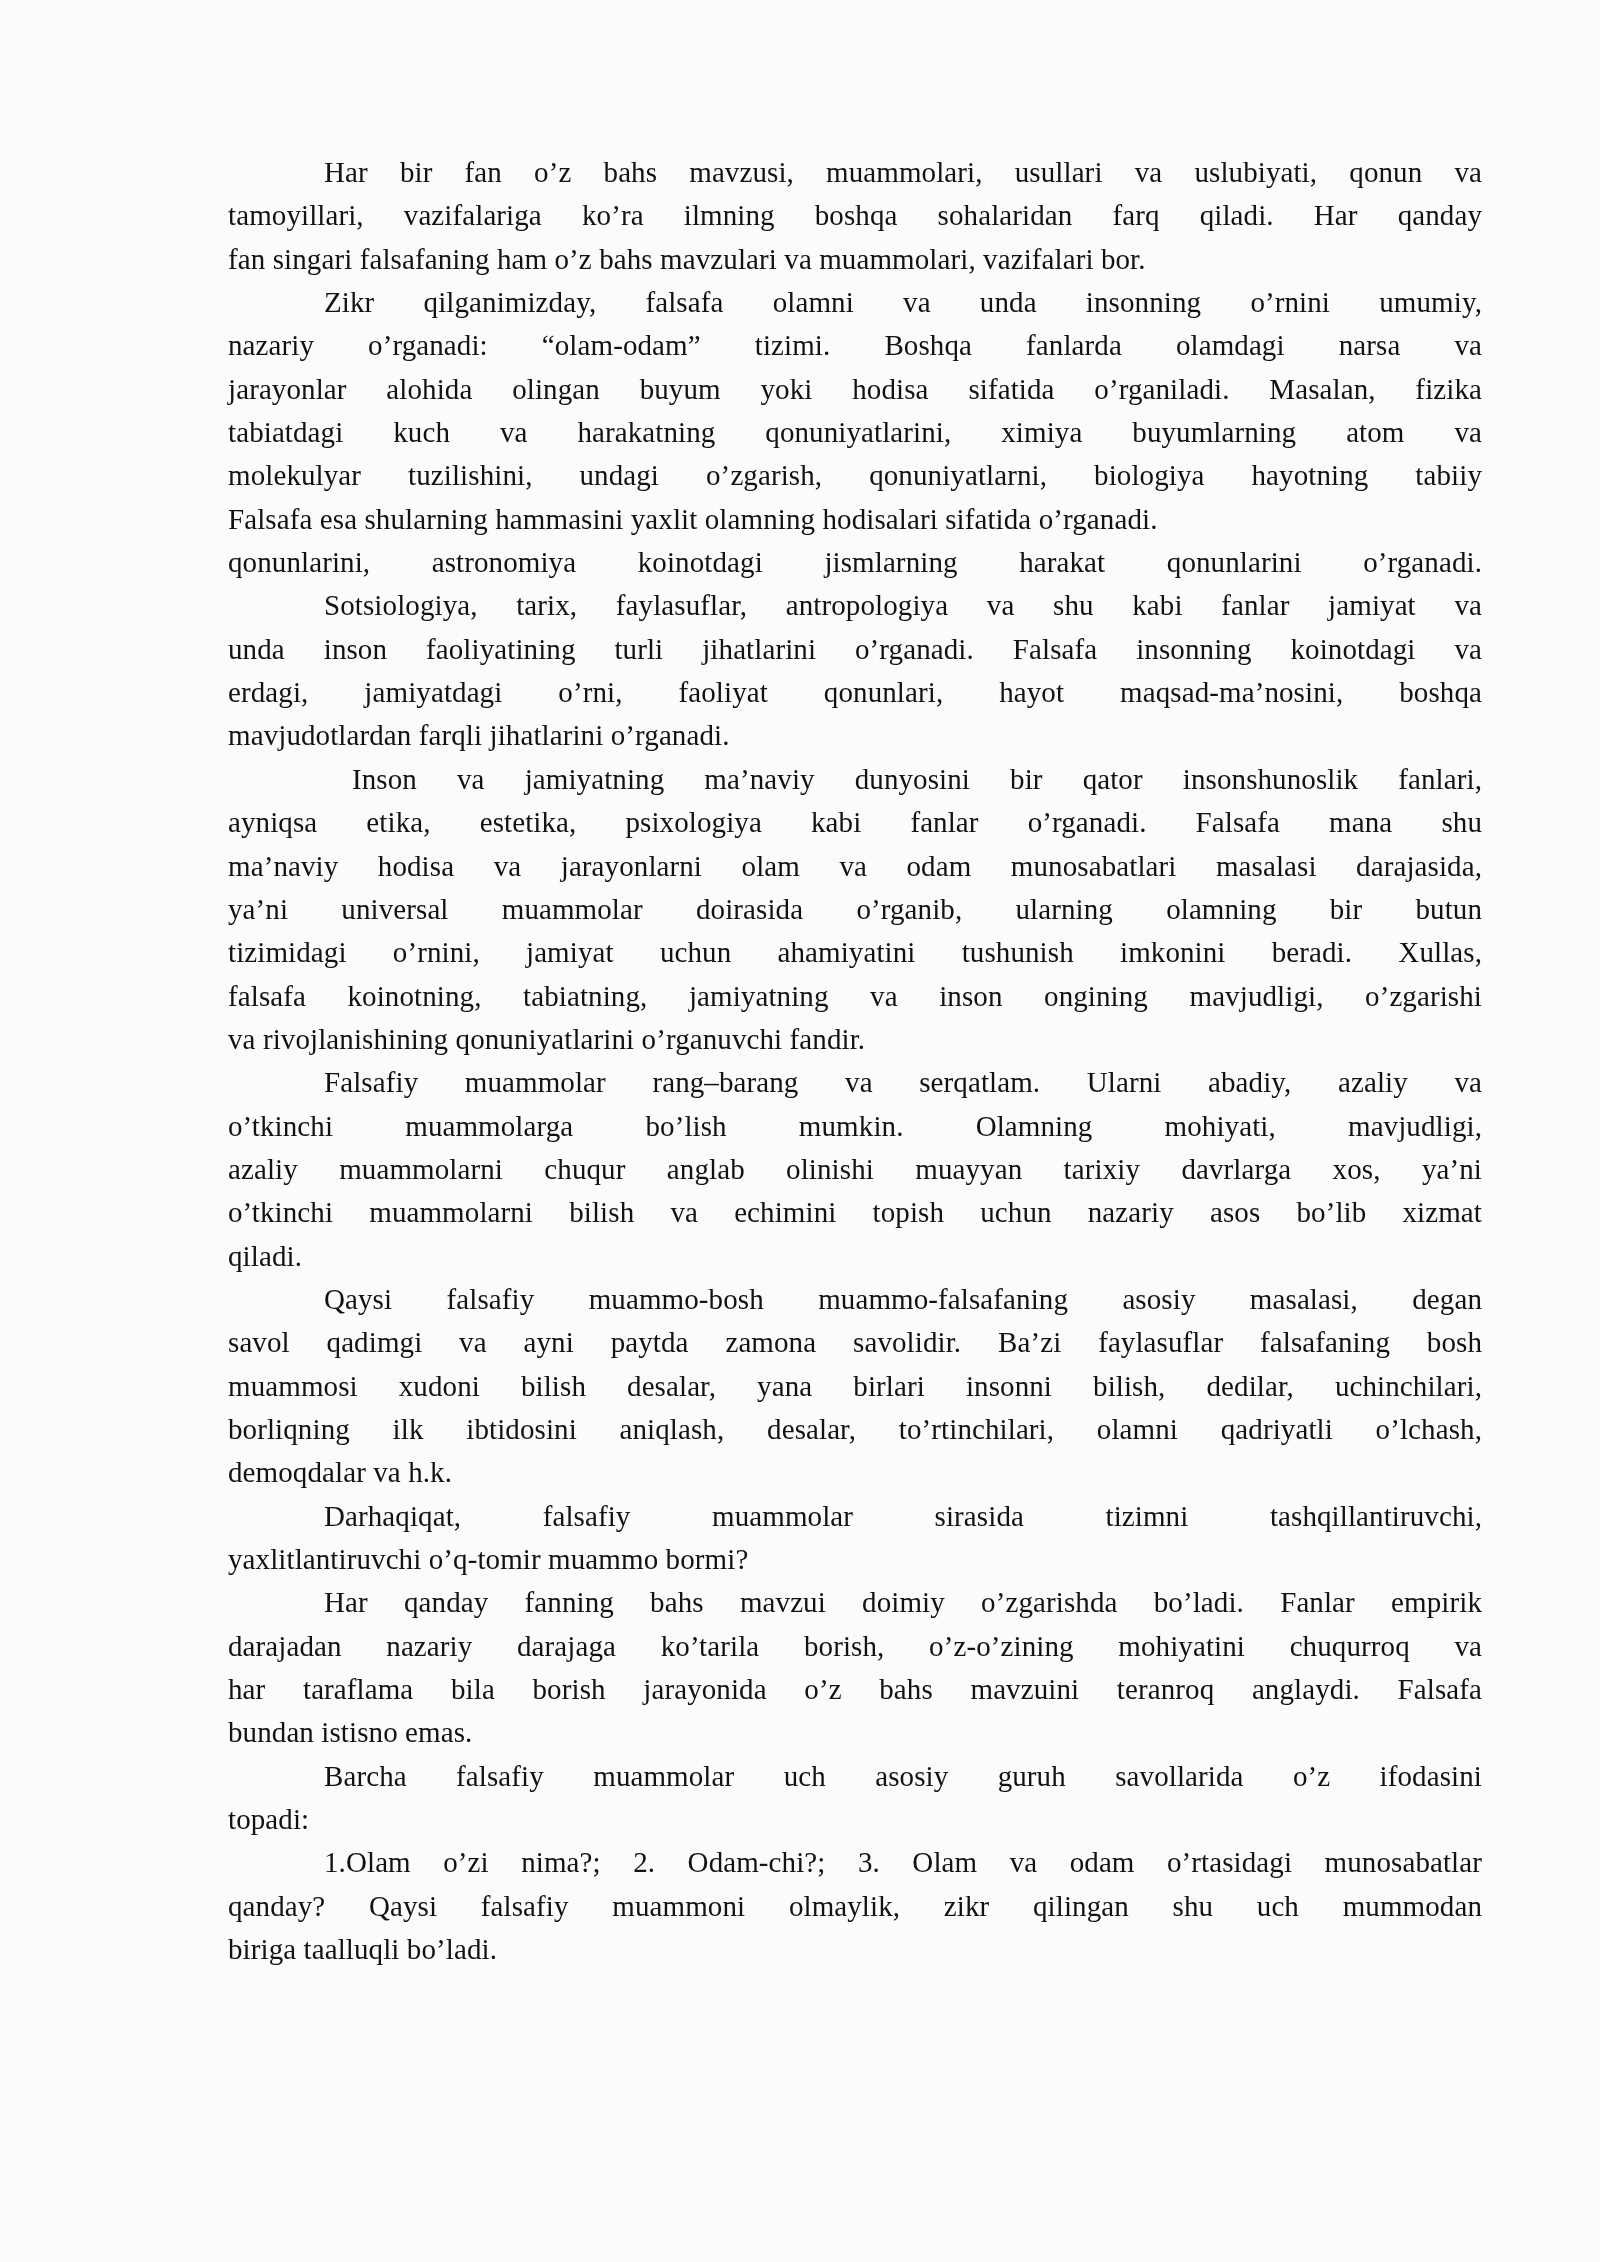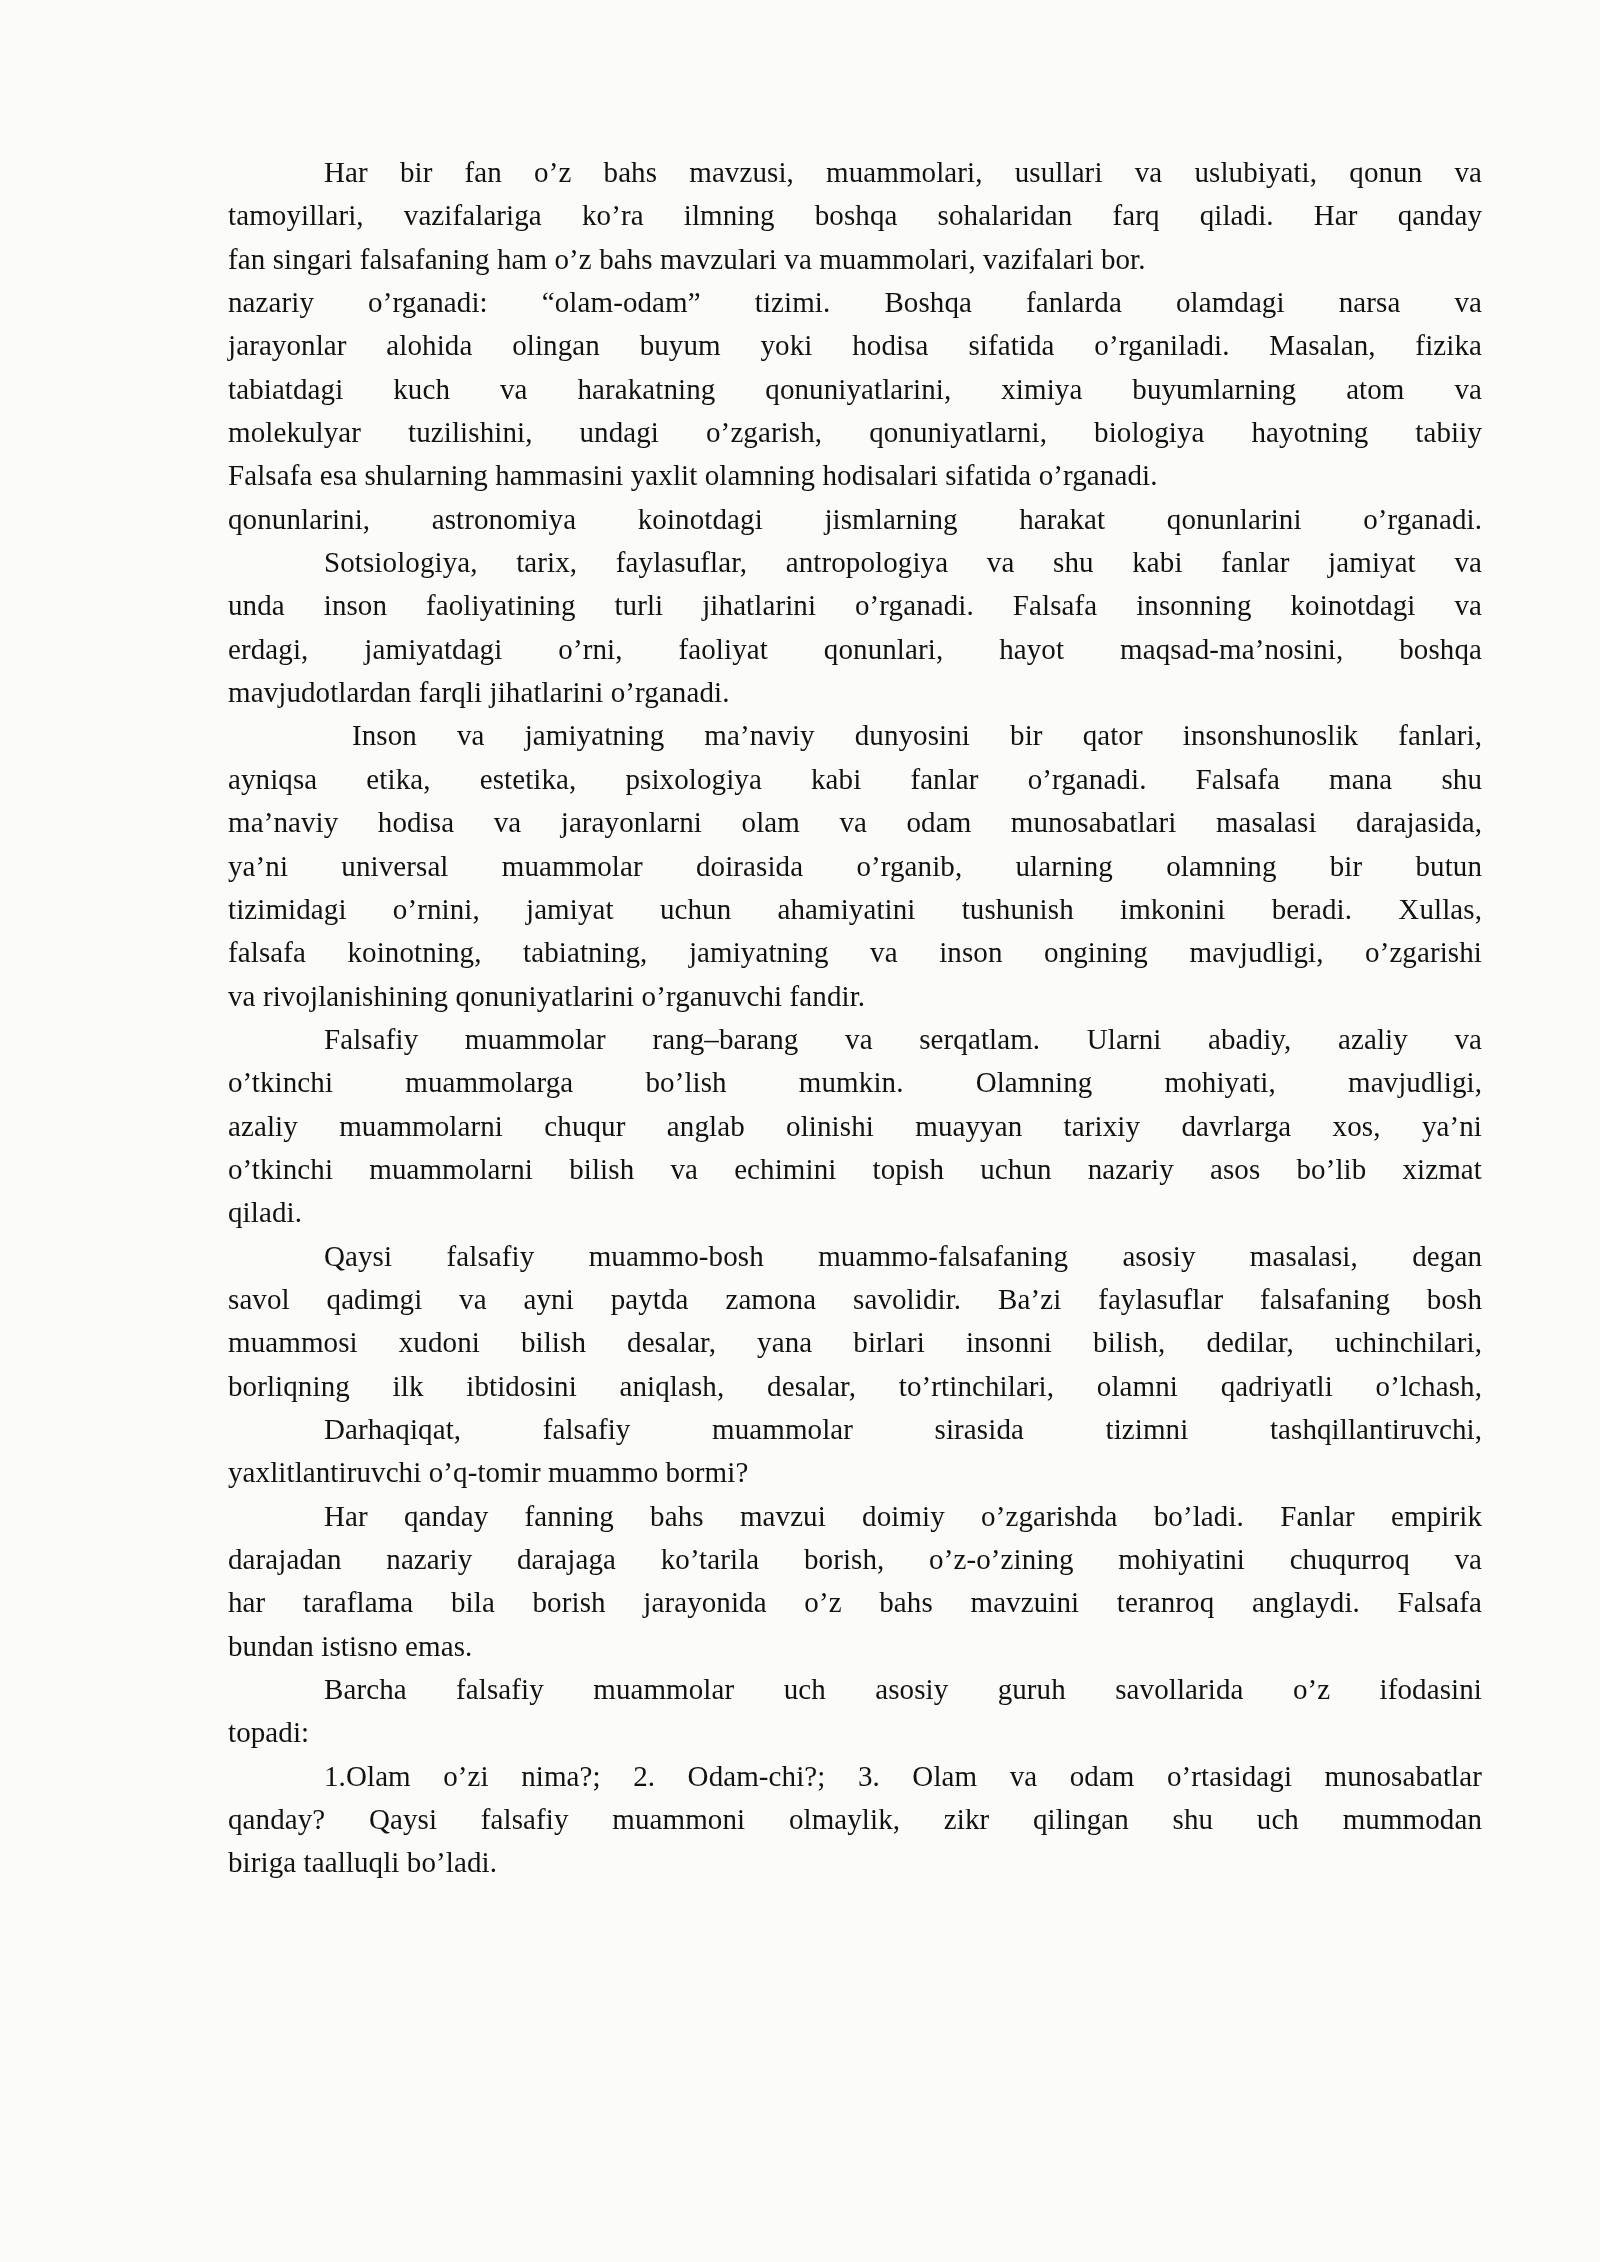--- a/index.html
+++ b/index.html
@@ -50,20 +50,21 @@
 <div class="page">
   <div class="text-column">
 
     <div class="paragraph">
       <div class="ln first">Har bir fan o’z bahs mavzusi, muammolari, usullari va uslubiyati, qonun va</div>
       <div class="ln">tamoyillari, vazifalariga ko’ra ilmning boshqa sohalaridan farq qiladi. Har qanday</div>
       <div class="ln last">fan singari falsafaning ham o’z bahs mavzulari va muammolari, vazifalari bor.</div>
     </div>
 
     <div class="paragraph">
+      <div class="ln first">Zikr qilganimizday, falsafa olamni va unda insonning o’rnini umumiy,</div>
       <div class="ln">nazariy o’rganadi: “olam-odam” tizimi. Boshqa fanlarda olamdagi narsa va</div>
       <div class="ln">jarayonlar alohida olingan buyum yoki hodisa sifatida o’rganiladi. Masalan, fizika</div>
       <div class="ln">tabiatdagi kuch va harakatning qonuniyatlarini, ximiya buyumlarning atom va</div>
       <div class="ln">molekulyar tuzilishini, undagi o’zgarish, qonuniyatlarni, biologiya hayotning tabiiy</div>
       <div class="ln last">Falsafa esa shularning hammasini yaxlit olamning hodisalari sifatida o’rganadi.</div>
       <div class="ln">qonunlarini, astronomiya koinotdagi jismlarning harakat qonunlarini o’rganadi.</div>
     </div>
 
     <div class="paragraph">
       <div class="ln first">Sotsiologiya, tarix, faylasuflar, antropologiya va shu kabi fanlar jamiyat va</div>
@@ -88,20 +89,21 @@
       <div class="ln">azaliy muammolarni chuqur anglab olinishi  muayyan tarixiy davrlarga xos, ya’ni</div>
       <div class="ln">o’tkinchi muammolarni bilish va echimini topish uchun  nazariy asos bo’lib xizmat</div>
       <div class="ln last">qiladi.</div>
     </div>
 
     <div class="paragraph">
       <div class="ln first">Qaysi falsafiy muammo-bosh muammo-falsafaning asosiy masalasi, degan</div>
       <div class="ln">savol qadimgi va ayni paytda  zamona savolidir. Ba’zi faylasuflar falsafaning bosh</div>
       <div class="ln">muammosi xudoni bilish  desalar,  yana birlari insonni bilish, dedilar, uchinchilari,</div>
       <div class="ln">borliqning ilk ibtidosini aniqlash, desalar, to’rtinchilari, olamni qadriyatli o’lchash,</div>
+      <div class="ln last">demoqdalar va  h.k.</div>
     </div>
 
     <div class="paragraph">
       <div class="ln first">Darhaqiqat, falsafiy muammolar sirasida tizimni tashqillantiruvchi,</div>
       <div class="ln last">yaxlitlantiruvchi o’q-tomir muammo  bormi?</div>
     </div>
 
     <div class="paragraph">
       <div class="ln first">Har qanday fanning bahs mavzui doimiy o’zgarishda bo’ladi. Fanlar  empirik</div>
       <div class="ln">darajadan nazariy darajaga ko’tarila borish, o’z-o’zining mohiyatini chuqurroq va</div>

